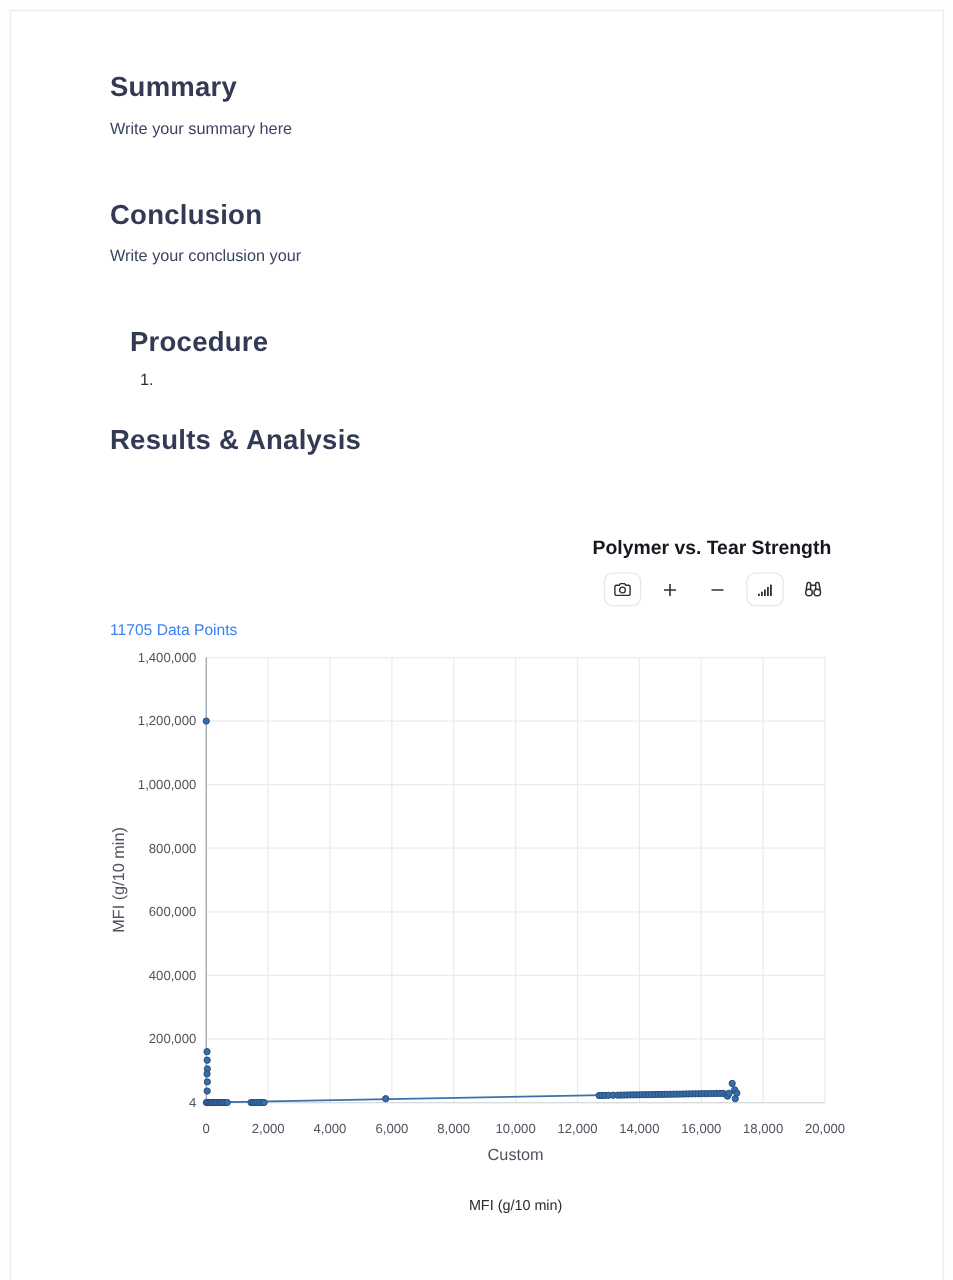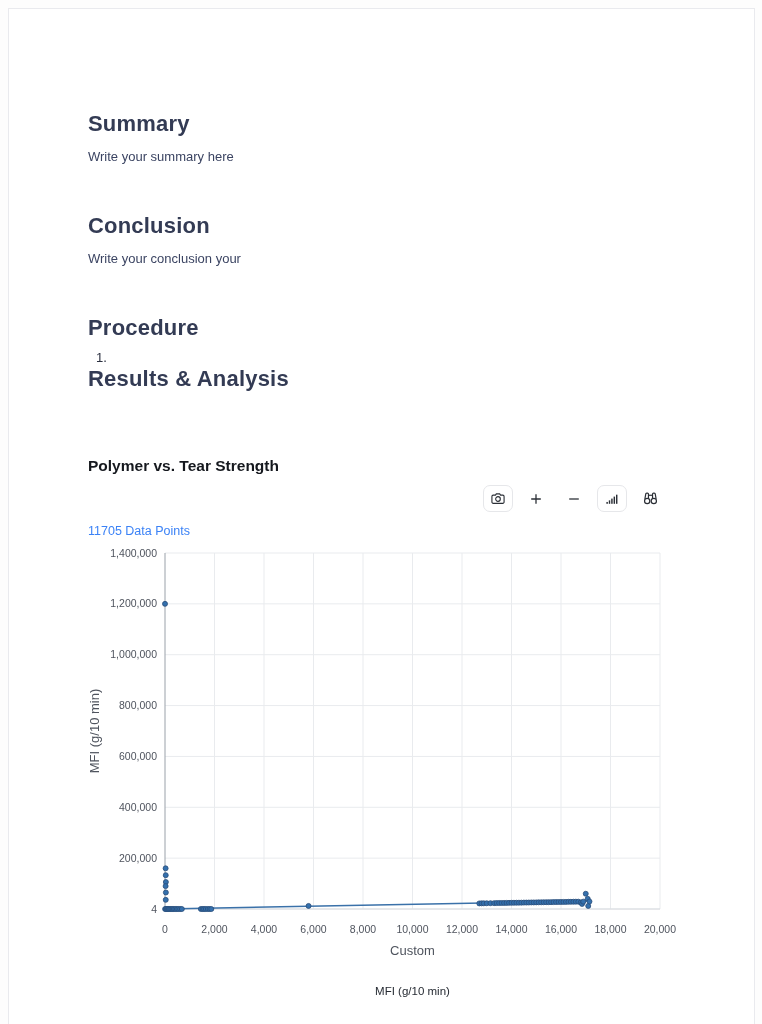--- a/index.html
+++ b/index.html
@@ -13,27 +13,27 @@
   }
   .content { padding-left: 79px; }
   h2.section-heading {
     font-size: 22px; line-height: 26px; font-weight: 700; color: #333b54;
     letter-spacing: 0.2px;
   }
   .placeholder-text {
     font-size: 13px; line-height: 17px; color: #3b4462;
     margin-top: 11px; cursor: text;
   }
-  .sec-summary { margin-top: 102px; }
+  .sec-summary { margin-top: 48px; }
   .sec-conclusion { margin-top: 48px; }
-  .sec-procedure { margin-top: 48px; }
+  .sec-procedure { margin-top: 48px; margin-left: 16px; }
   .list-item { font-size: 13px; line-height: 17px; color: #2b3040; margin-top: 8px; padding-left: 8px; cursor: text; }
-  .sec-results { }
+  .sec-results { margin-top: 27px; }
   .chart-widget { margin-top: 64px; width: 577px; }
-  .chart-title { font-size: 15.5px; line-height: 19px; font-weight: 600; color: #15181e; }
+  .chart-title { font-size: 15.5px; line-height: 19px; font-weight: 600; color: #15181e; text-align: right; }
   .chart-toolbar {
     margin-top: 10px; height: 27px; display: flex; justify-content: flex-end;
     align-items: center; gap: 8px;
   }
   .tb-btn {
     width: 30px; height: 27px; display: flex; align-items: center; justify-content: center;
     background: transparent; border: 1px solid transparent; border-radius: 7px; cursor: pointer;
   }
   .tb-btn.boxed { border-color: #e6e7ea; background: #fff; }
   .tb-btn svg { display: block; }

